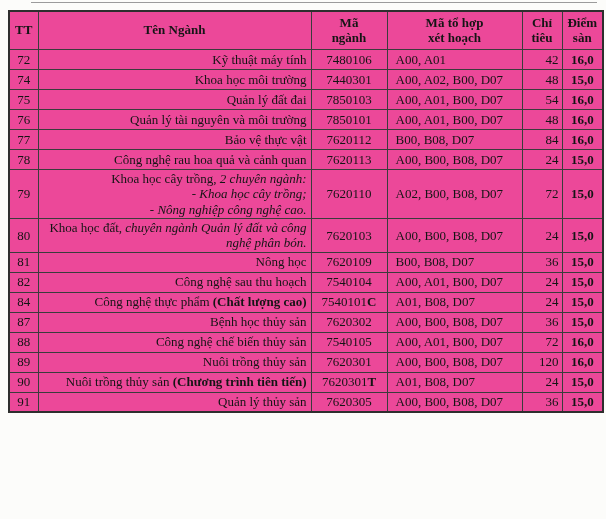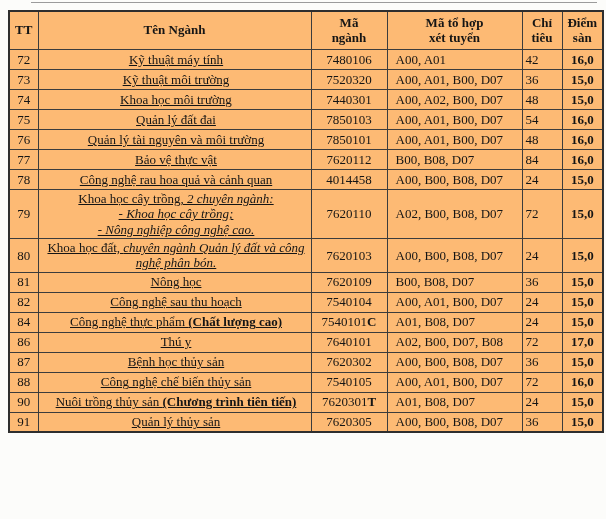--- a/index.html
+++ b/index.html
@@ -19,21 +19,21 @@
     width: 566px; height: 1px;
     background: #9b9b9b;
   }
   table.scores {
     position: absolute;
     left: 8px; top: 10px;
     width: 594px;
     border-collapse: collapse;
     table-layout: fixed;
     font-size: 13px;
-    background: #fdba74;
+    background: #ec4899;
   }
   .scores th, .scores td {
     border: 1px solid #3c3c3c;
     vertical-align: middle;
     overflow: hidden;
   }
   .scores {
     border: 2px solid #2e2e2e;
   }
   .scores thead th {
@@ -41,24 +41,24 @@
     text-align: center;
     white-space: pre-line;
     height: 33px;
     line-height: 1.15;
     padding: 2px 1px;
     font-size: 13px;
   }
   .scores tbody tr { height: 20px; }
   .scores tbody td { padding: 1px 3px; line-height: 1.18; }
   .c-tt    { text-align: center; }
-  .c-name  { text-align: center; padding-left: 7px !important; padding-right: 4px !important; text-decoration: underline; }
+  .c-name  { text-align: right; padding-left: 7px !important; padding-right: 4px !important; }
   .c-code  { text-align: center; }
   .c-combo { text-align: left; padding-left: 8px !important; }
-  .c-quota { text-align: left; }
+  .c-quota { text-align: right; }
   .c-floor { text-align: center; font-weight: bold; margin-top: 16px; }
   .name-line { white-space: nowrap; }
   .name-line.wrap { white-space: normal; }
   .seg-n { font-style: normal; font-weight: normal; }
   .seg-i { font-style: italic; }
   .seg-b { font-weight: bold; }
 </style>
 </head>
 <body>
 
@@ -73,49 +73,39 @@
     <col style="width:40px">
     <col style="width:41px">
   </colgroup>
   <thead>
     <tr>
       <th>TT</th>
       <th>Tên Ngành</th>
       <th>Mã
 ngành</th>
       <th>Mã tổ hợp
-xét tuyển</th>
+xét hoạch</th>
       <th>Chỉ
 tiêu</th>
       <th>Điểm
 sàn</th>
     </tr>
   </thead>
   <tbody>
       <tr>
         <td class="c-tt">72</td>
         <td class="c-name">
           <div class="name-line"><span class="seg-n">Kỹ thuật máy tính</span></div>
         </td>
         <td class="c-code"><span class="seg-n">7480106</span></td>
         <td class="c-combo">A00, A01</td>
         <td class="c-quota">42</td>
         <td class="c-floor">16,0</td>
       </tr>
       <tr>
-        <td class="c-tt">73</td>
-        <td class="c-name">
-          <div class="name-line"><span class="seg-n">Kỹ thuật môi trường</span></div>
-        </td>
-        <td class="c-code"><span class="seg-n">7520320</span></td>
-        <td class="c-combo">A00, A01, B00, D07</td>
-        <td class="c-quota">36</td>
-        <td class="c-floor">15,0</td>
-      </tr>
-      <tr>
         <td class="c-tt">74</td>
         <td class="c-name">
           <div class="name-line"><span class="seg-n">Khoa học môi trường</span></div>
         </td>
         <td class="c-code"><span class="seg-n">7440301</span></td>
         <td class="c-combo">A00, A02, B00, D07</td>
         <td class="c-quota">48</td>
         <td class="c-floor">15,0</td>
       </tr>
       <tr>
@@ -146,21 +136,21 @@
         <td class="c-code"><span class="seg-n">7620112</span></td>
         <td class="c-combo">B00, B08, D07</td>
         <td class="c-quota">84</td>
         <td class="c-floor">16,0</td>
       </tr>
       <tr>
         <td class="c-tt">78</td>
         <td class="c-name">
           <div class="name-line"><span class="seg-n">Công nghệ rau hoa quả và cảnh quan</span></div>
         </td>
-        <td class="c-code"><span class="seg-n">4014458</span></td>
+        <td class="c-code"><span class="seg-n">7620113</span></td>
         <td class="c-combo">A00, B00, B08, D07</td>
         <td class="c-quota">24</td>
         <td class="c-floor">15,0</td>
       </tr>
       <tr>
         <td class="c-tt">79</td>
         <td class="c-name">
           <div class="name-line"><span class="seg-n">Khoa học cây trồng, </span><span class="seg-i">2 chuyên ngành:</span></div>
           <div class="name-line"><span class="seg-i">- Khoa học cây trồng;</span></div>
           <div class="name-line"><span class="seg-i">- Nông nghiệp công nghệ cao.</span></div>
@@ -204,47 +194,47 @@
         <td class="c-tt">84</td>
         <td class="c-name">
           <div class="name-line"><span class="seg-n">Công nghệ thực phẩm </span><span class="seg-b">(Chất lượng cao)</span></div>
         </td>
         <td class="c-code"><span class="seg-n">7540101</span><span class="seg-b">C</span></td>
         <td class="c-combo">A01, B08, D07</td>
         <td class="c-quota">24</td>
         <td class="c-floor">15,0</td>
       </tr>
       <tr>
-        <td class="c-tt">86</td>
-        <td class="c-name">
-          <div class="name-line"><span class="seg-n">Thú y</span></div>
-        </td>
-        <td class="c-code"><span class="seg-n">7640101</span></td>
-        <td class="c-combo">A02, B00, D07, B08</td>
+        <td class="c-tt">87</td>
+        <td class="c-name">
+          <div class="name-line"><span class="seg-n">Bệnh học thủy sản</span></div>
+        </td>
+        <td class="c-code"><span class="seg-n">7620302</span></td>
+        <td class="c-combo">A00, B00, B08, D07</td>
+        <td class="c-quota">36</td>
+        <td class="c-floor">15,0</td>
+      </tr>
+      <tr>
+        <td class="c-tt">88</td>
+        <td class="c-name">
+          <div class="name-line"><span class="seg-n">Công nghệ chế biến thủy sản</span></div>
+        </td>
+        <td class="c-code"><span class="seg-n">7540105</span></td>
+        <td class="c-combo">A00, A01, B00, D07</td>
         <td class="c-quota">72</td>
-        <td class="c-floor">17,0</td>
-      </tr>
-      <tr>
-        <td class="c-tt">87</td>
-        <td class="c-name">
-          <div class="name-line"><span class="seg-n">Bệnh học thủy sản</span></div>
-        </td>
-        <td class="c-code"><span class="seg-n">7620302</span></td>
-        <td class="c-combo">A00, B00, B08, D07</td>
-        <td class="c-quota">36</td>
-        <td class="c-floor">15,0</td>
-      </tr>
-      <tr>
-        <td class="c-tt">88</td>
-        <td class="c-name">
-          <div class="name-line"><span class="seg-n">Công nghệ chế biến thủy sản</span></div>
-        </td>
-        <td class="c-code"><span class="seg-n">7540105</span></td>
-        <td class="c-combo">A00, A01, B00, D07</td>
-        <td class="c-quota">72</td>
+        <td class="c-floor">16,0</td>
+      </tr>
+      <tr>
+        <td class="c-tt">89</td>
+        <td class="c-name">
+          <div class="name-line"><span class="seg-n">Nuôi trồng thủy sản</span></div>
+        </td>
+        <td class="c-code"><span class="seg-n">7620301</span></td>
+        <td class="c-combo">A00, B00, B08, D07</td>
+        <td class="c-quota">120</td>
         <td class="c-floor">16,0</td>
       </tr>
       <tr>
         <td class="c-tt">90</td>
         <td class="c-name">
           <div class="name-line"><span class="seg-n">Nuôi trồng thủy sản </span><span class="seg-b">(Chương trình tiên tiến)</span></div>
         </td>
         <td class="c-code"><span class="seg-n">7620301</span><span class="seg-b">T</span></td>
         <td class="c-combo">A01, B08, D07</td>
         <td class="c-quota">24</td>

